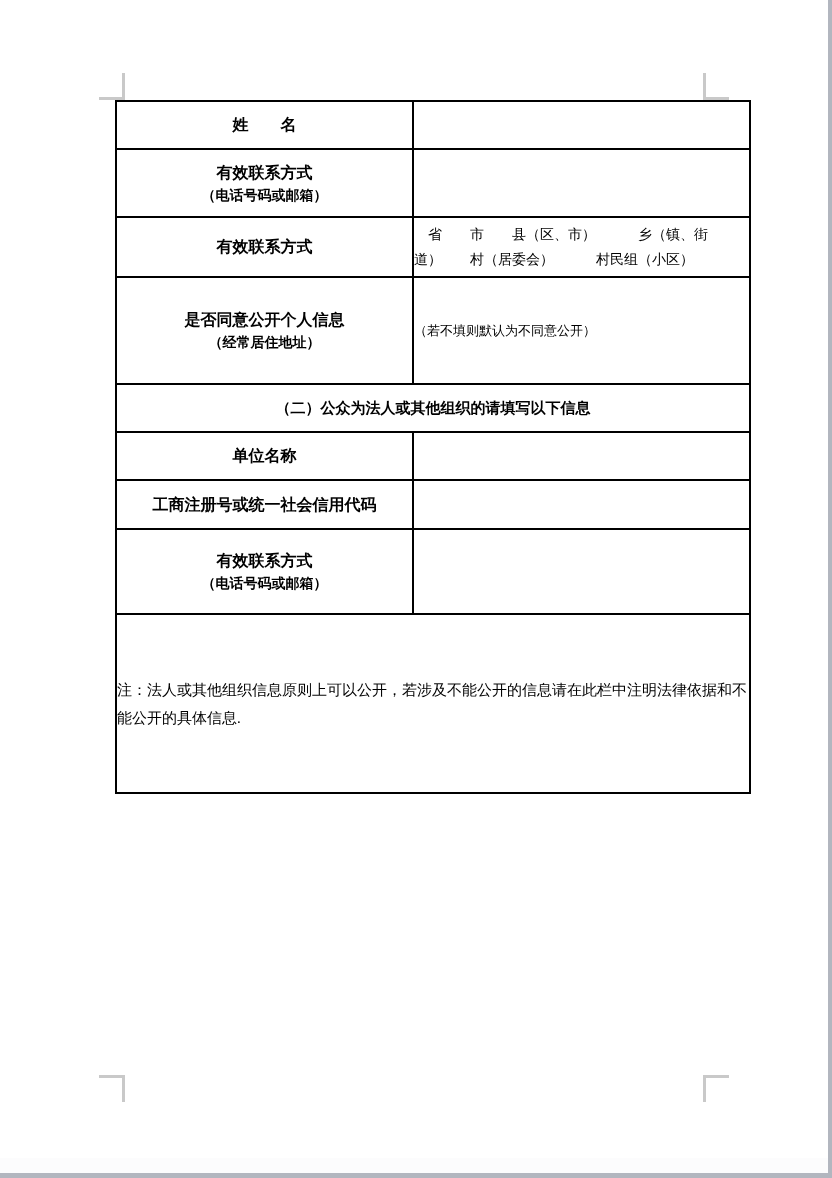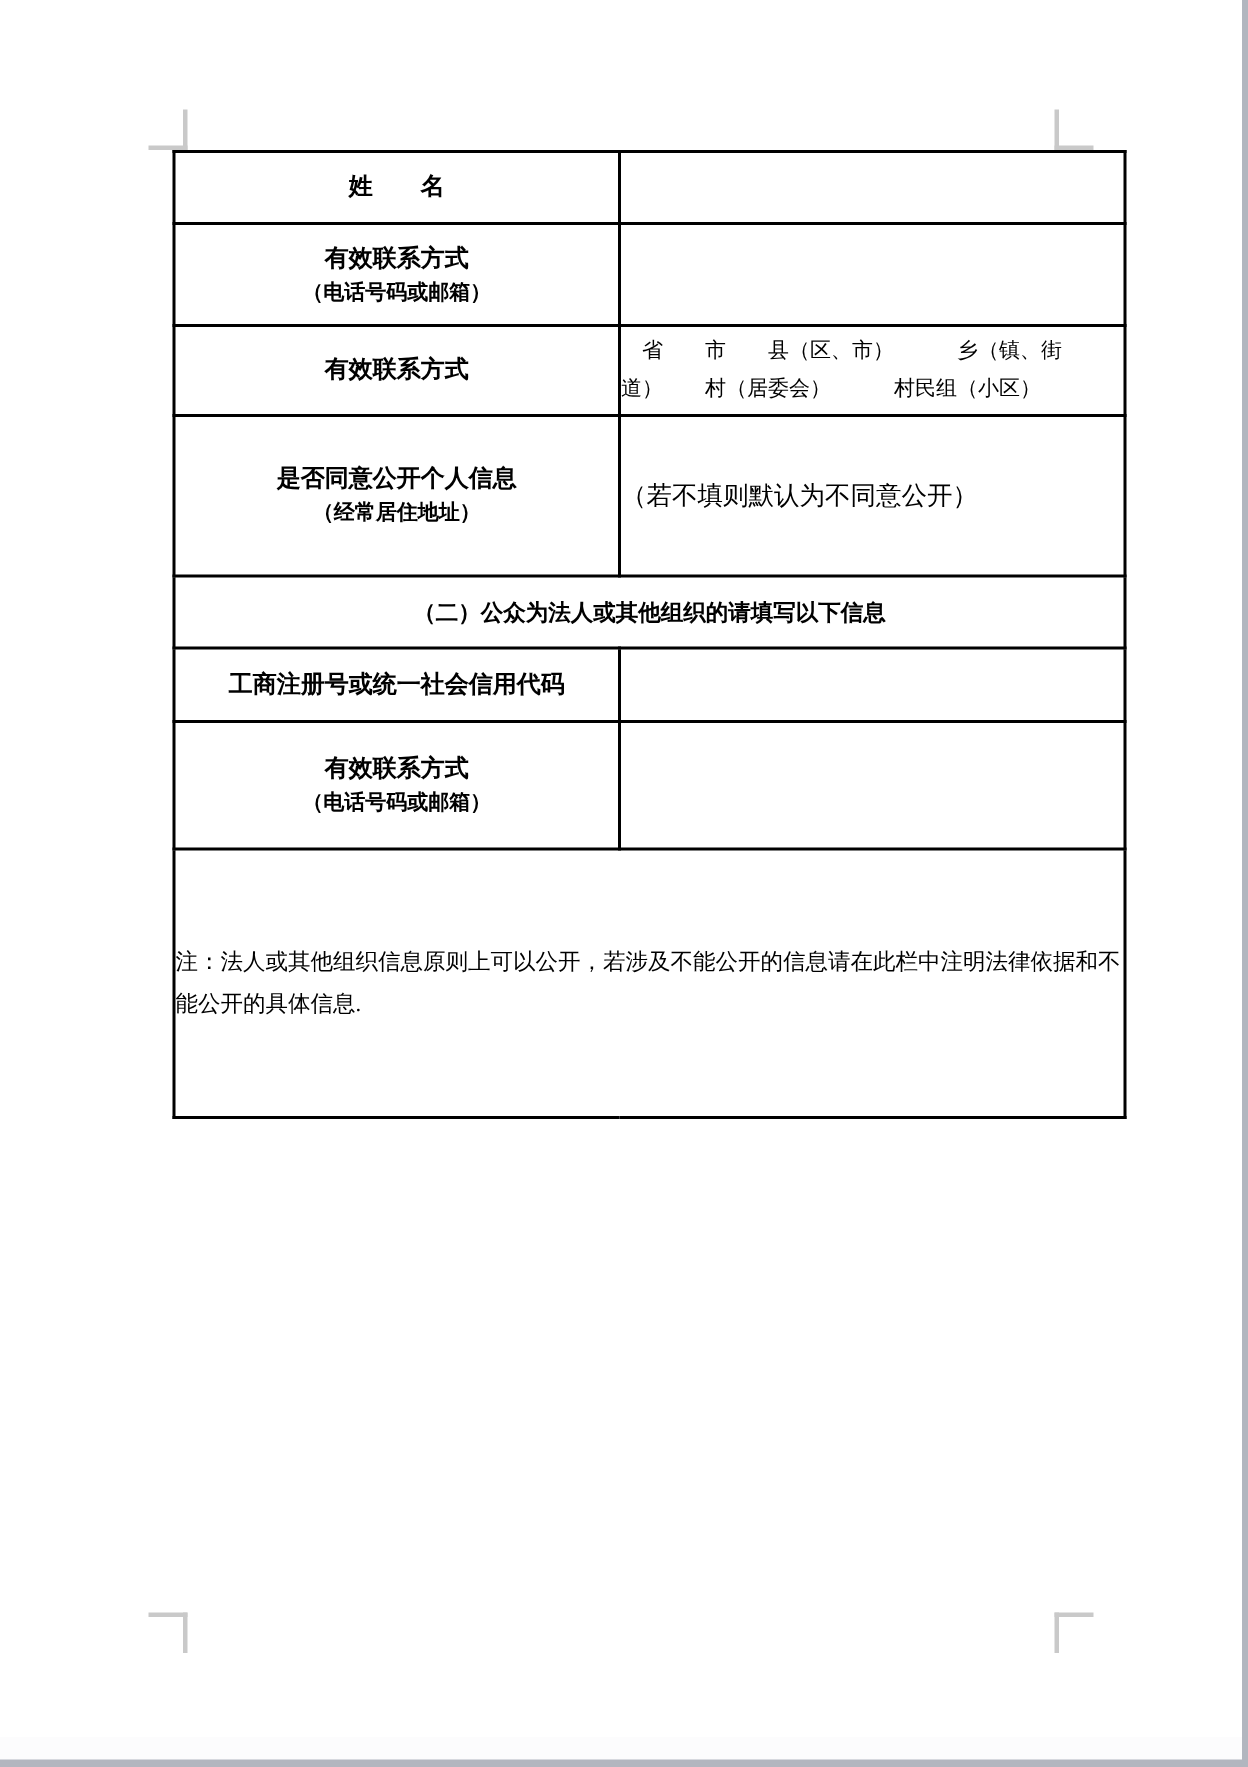--- a/index.html
+++ b/index.html
@@ -17,21 +17,21 @@
   .mark.tr{left:703px;top:73px;border-left-width:3px;border-bottom-width:3px;}
   .mark.bl{left:99px;top:1075px;border-right-width:3px;border-top-width:3px;}
   .mark.br{left:703px;top:1075px;border-left-width:3px;border-top-width:3px;}
   
   table.form{position:absolute;left:115px;top:100px;width:634px;border-collapse:collapse;table-layout:fixed;}
   table.form td{border:2px solid #000000;padding:0;vertical-align:middle;overflow:hidden;}
   td.lbl{text-align:center;font-weight:bold;font-size:16px;line-height:1.45;}
   .sub{display:block;font-weight:bold;font-size:14px;line-height:1.4;margin-top:2px;}
   td.val-empty{background:#ffffff;}
   td.val-addr{font-size:14px;line-height:25px;white-space:pre;padding:0 4px 0 24px;vertical-align:middle;margin-left:17px;}
-  td.val-consent{font-size:17px;vertical-align:bottom;padding:0 6px 16px 6px;margin-top:41px;}
+  td.val-consent{font-size:13px;vertical-align:bottom;padding:0 6px 16px 6px;margin-top:41px;}
   td.section-hdr{font-weight:bold;font-size:15px;padding:0 8px 0 10px;text-align:center;}
   td.note-cell{font-size:15px;line-height:28px;padding:0 14px 0 8px;vertical-align:middle;}
 </style>
 </head>
 <body>
 
 <div class="page">
 
   <div class="mark tl"></div>
   <div class="mark tr"></div>
@@ -70,20 +70,24 @@
         <span>是否同意公开个人信息</span>
         <span class="sub">（经常居住地址）</span>
       </td>
       <td class="val-consent">（若不填则默认为不同意公开）</td>
     </tr>
 
     <tr>
       <td class="section-hdr" style="height:46px" colspan="2">（二）公众为法人或其他组织的请填写以下信息</td>
     </tr>
 
+    <tr>
+      <td class="lbl" style="height:46px">单位名称</td>
+      <td class="val-empty"></td>
+    </tr>
 
     <tr>
       <td class="lbl" style="height:47px">工商注册号或统一社会信用代码</td>
       <td class="val-empty"></td>
     </tr>
 
     <tr>
       <td class="lbl" style="height:83px">
         <span>有效联系方式</span>
         <span class="sub">（电话号码或邮箱）</span>

